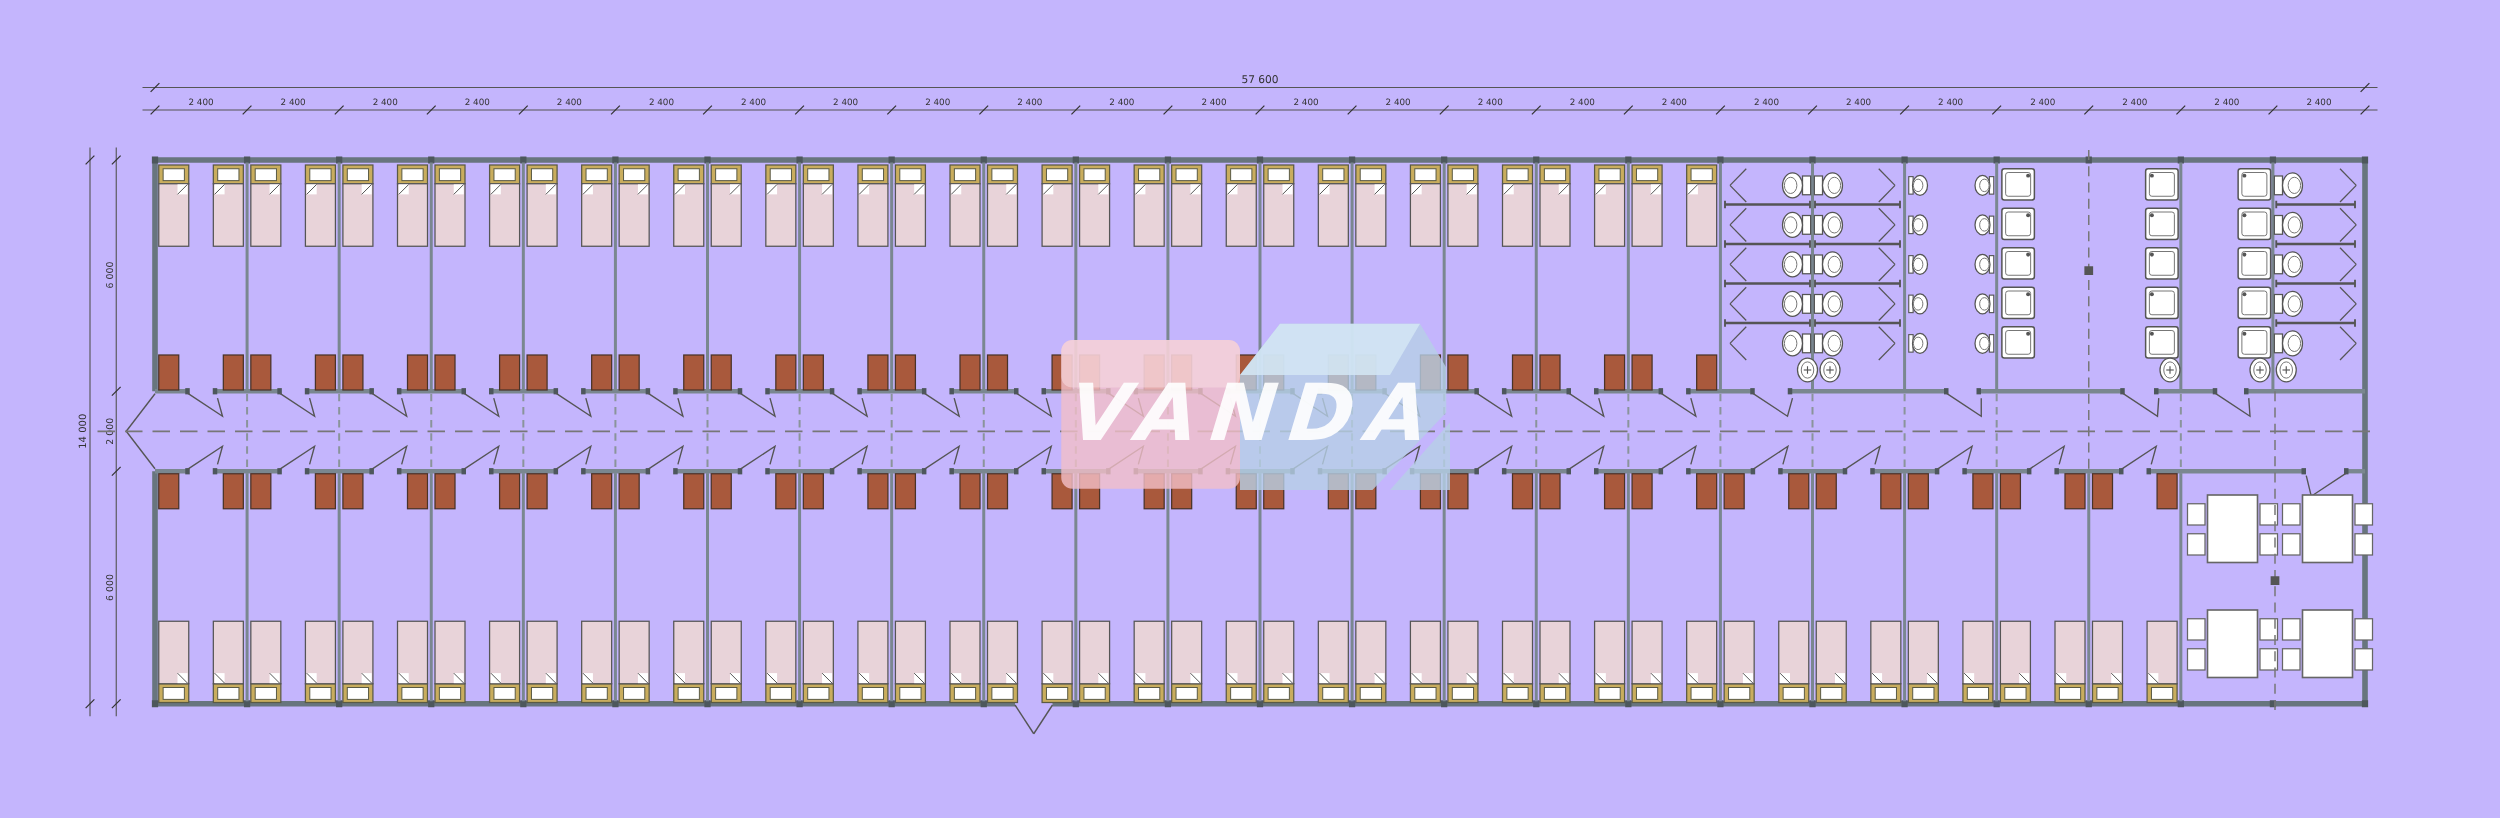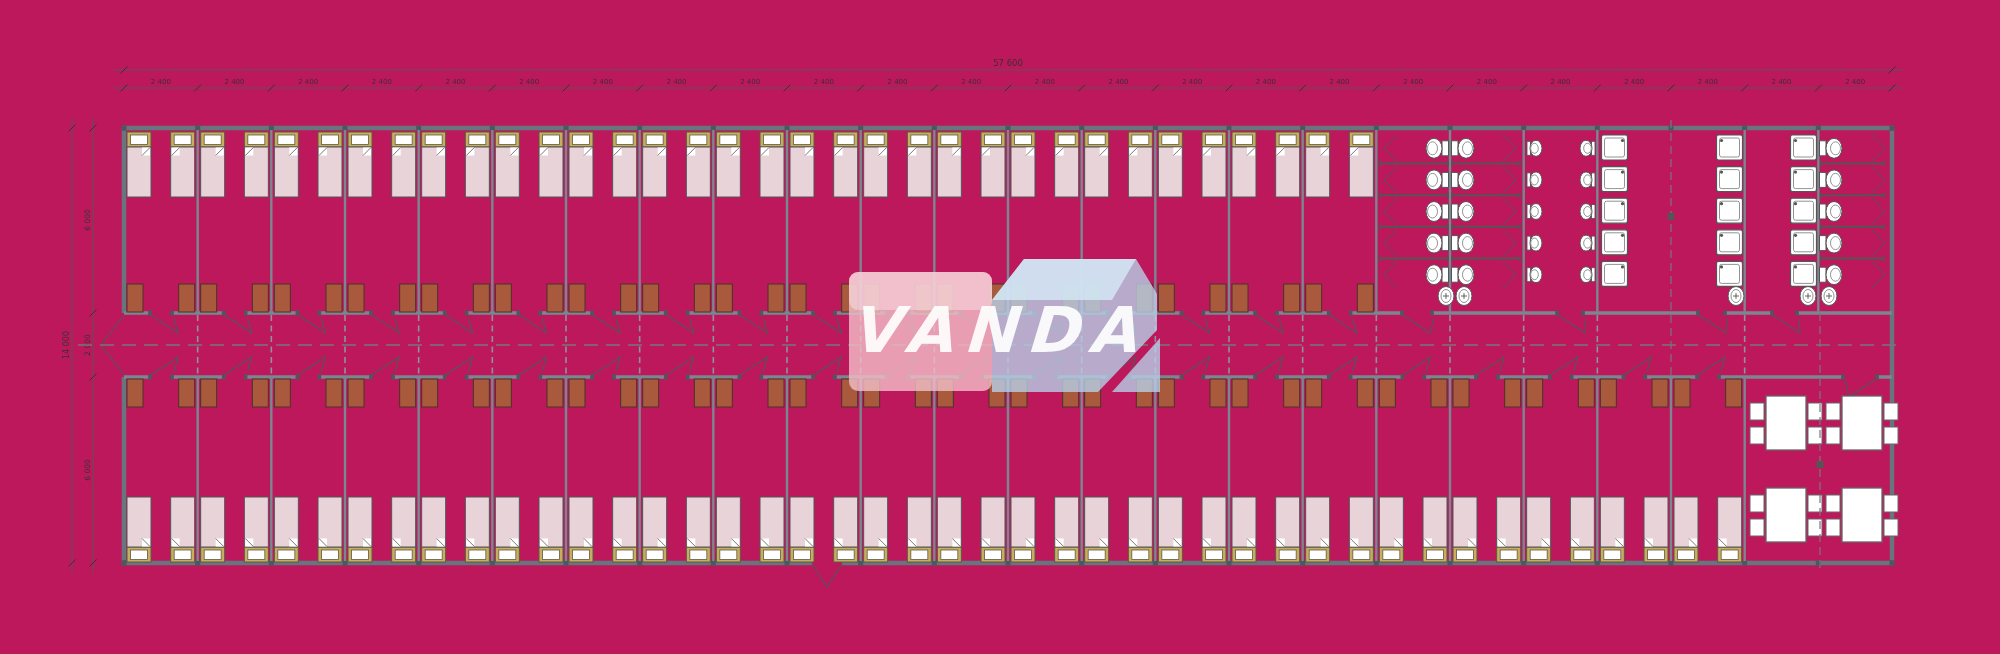--- a/index.html
+++ b/index.html
@@ -1,16 +1,16 @@
 <!DOCTYPE html>
 <html><head>
 <meta charset="utf-8">
 <style>
   html,body{margin:0;padding:0;background:#ffffff;}
-  #stage{position:relative;width:2000px;height:654px;background:#be185d;overflow:hidden;
+  #stage{position:relative;width:2000px;height:654px;background:#c4b5fd;overflow:hidden;
          font-family:"DejaVu Sans","Liberation Sans",sans-serif;}
   svg{position:absolute;left:0;top:0;}
   text{font-family:"DejaVu Sans","Liberation Sans",sans-serif;}
 </style>
 </head>
 <body>
 
 <div id="stage">
   <svg id="plan" width="2000" height="654" viewBox="0 0 2000 654">
       <g>

